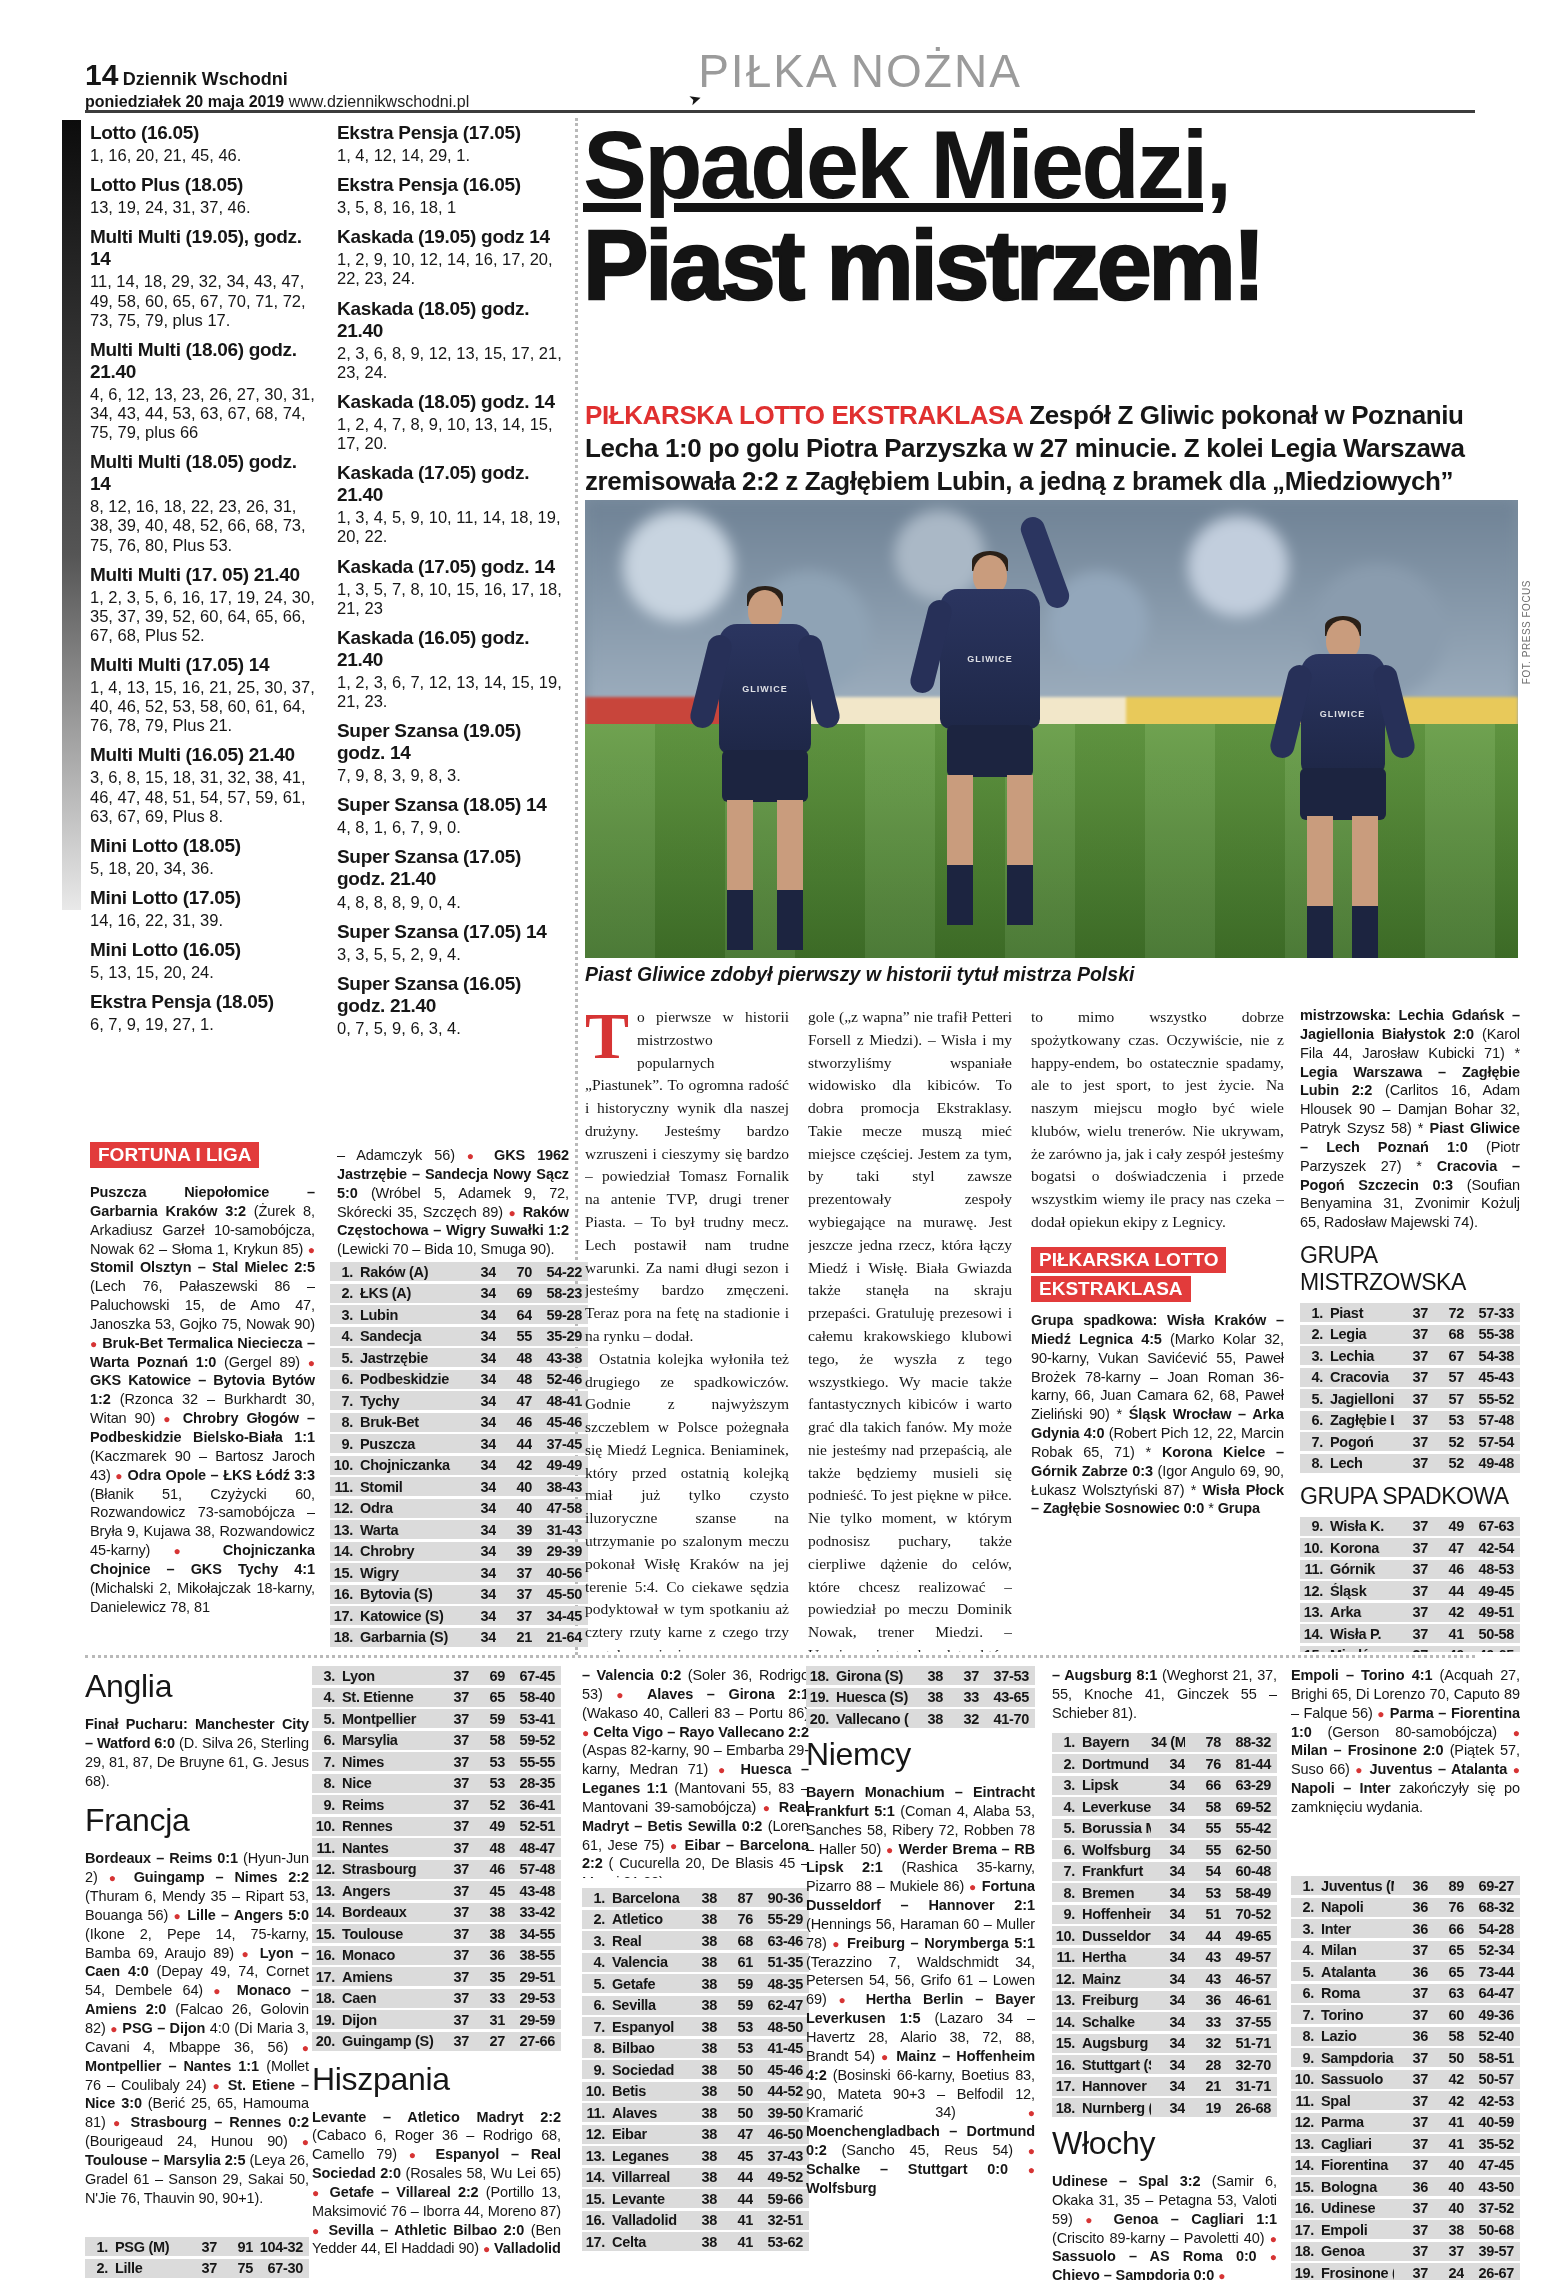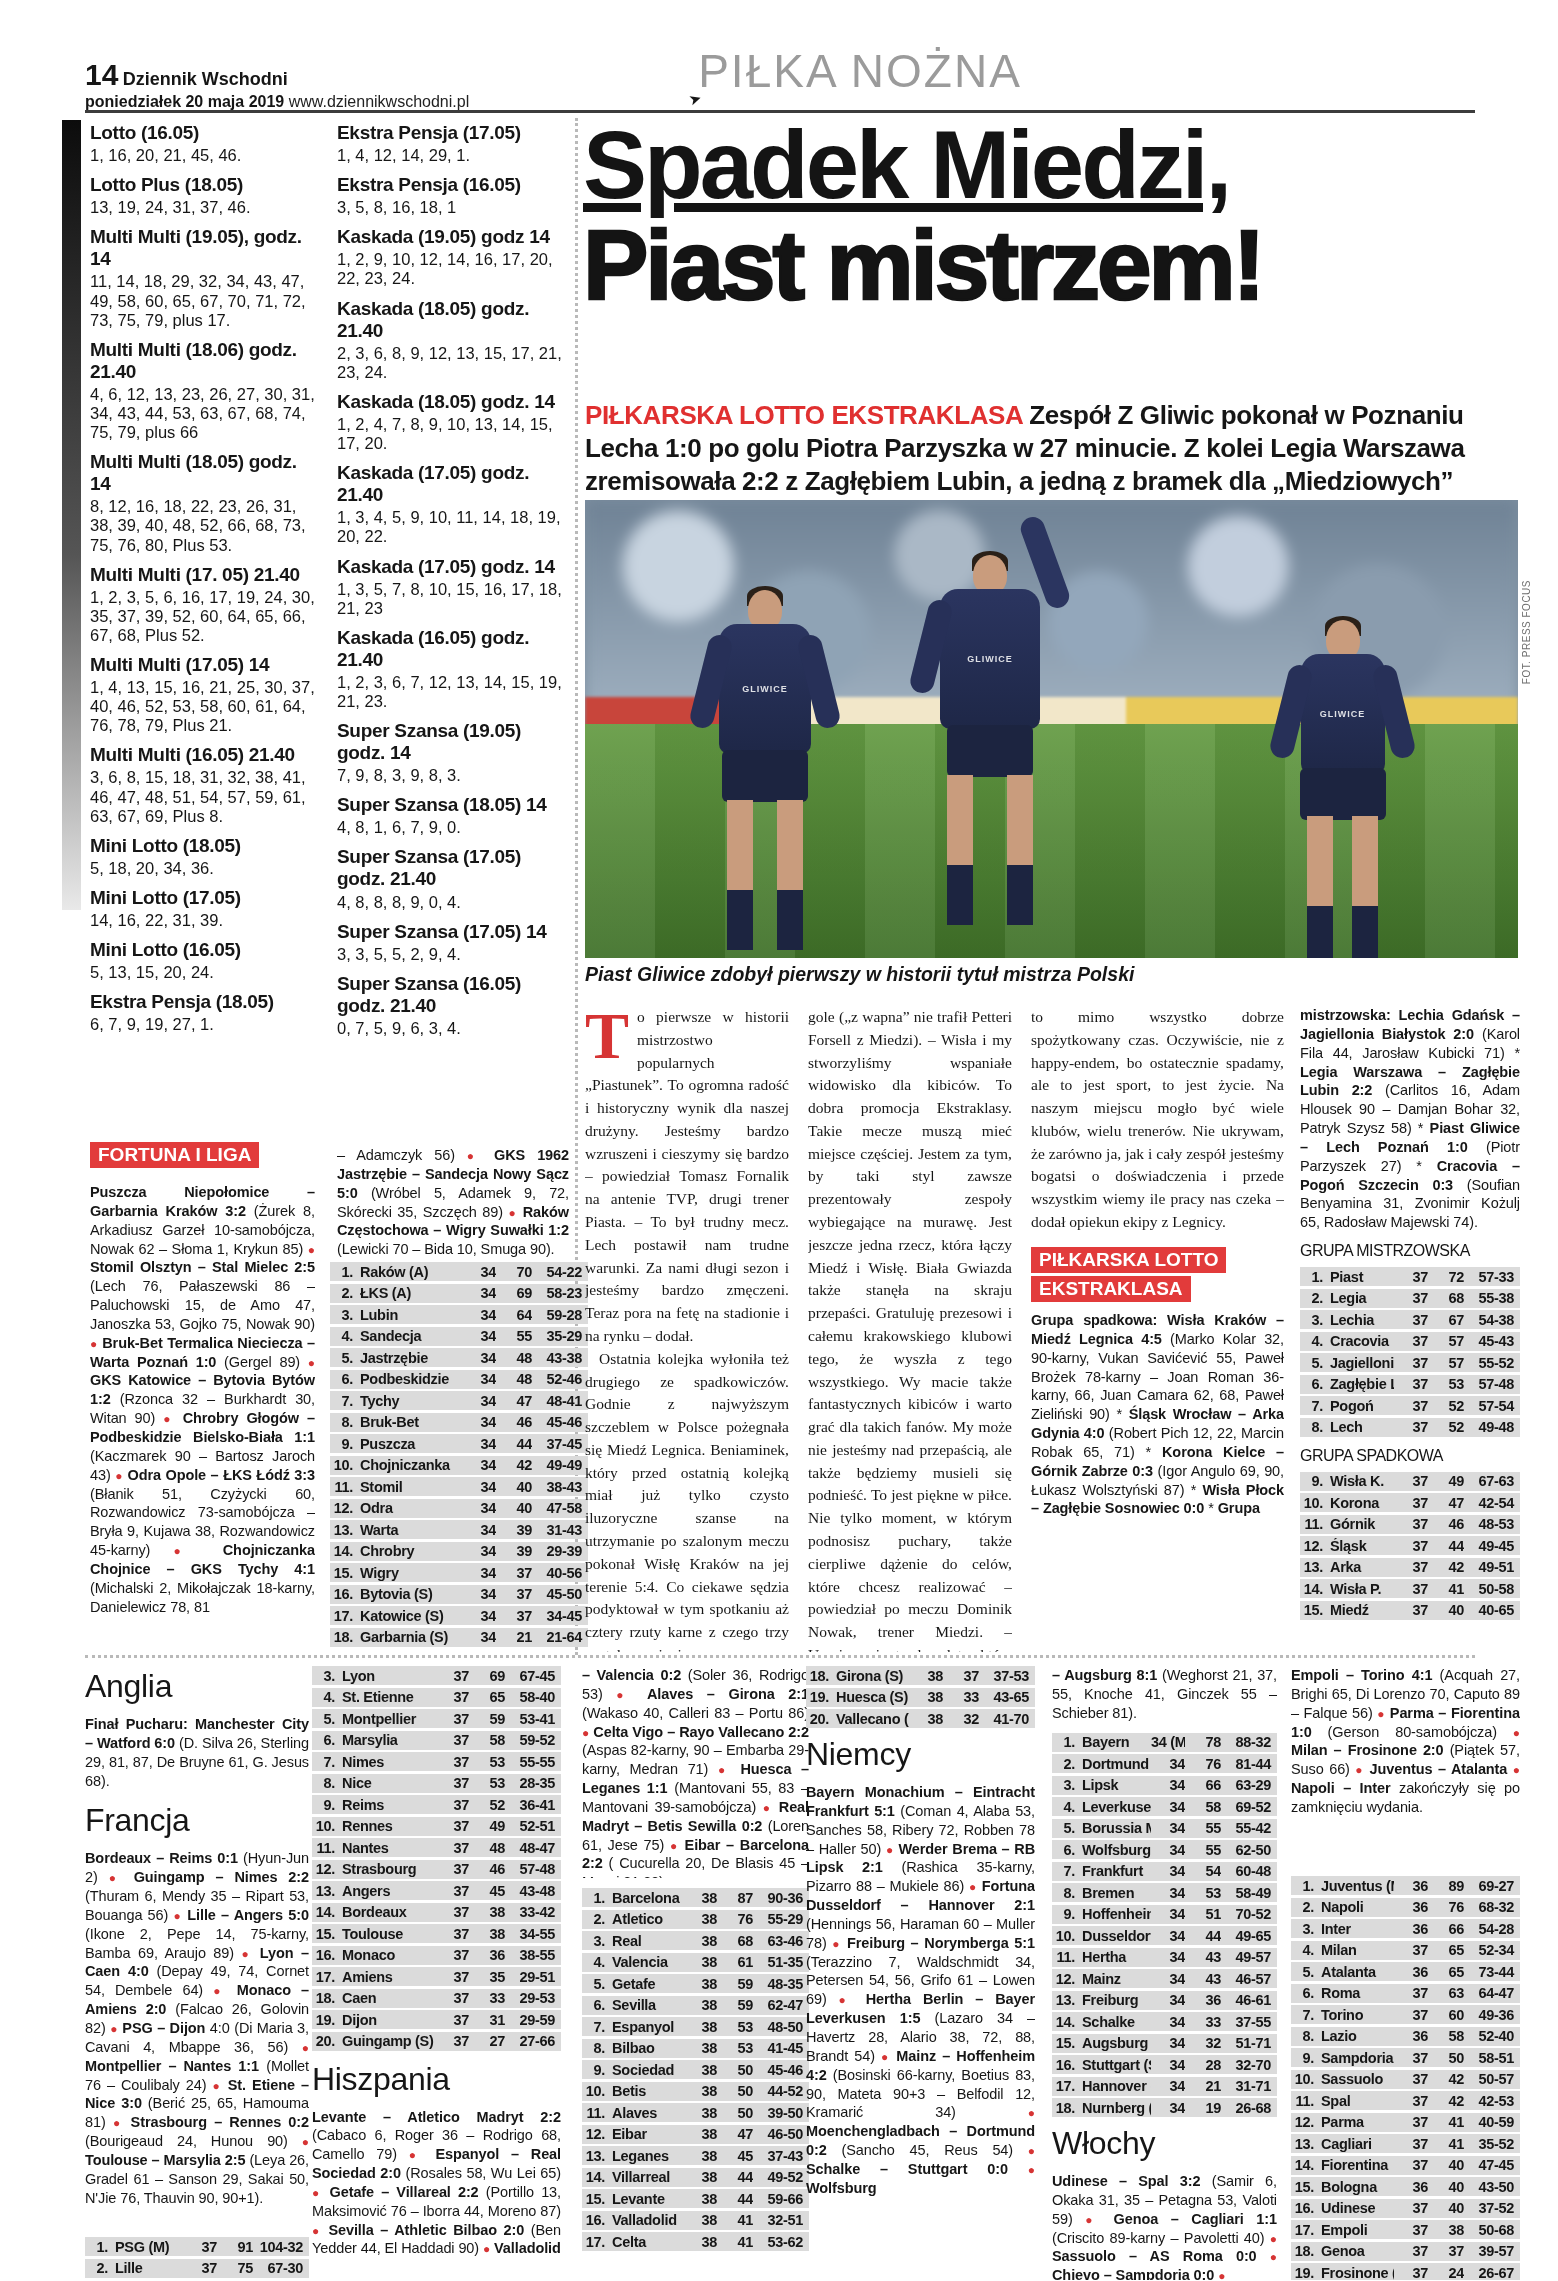--- a/index.html
+++ b/index.html
@@ -102,21 +102,21 @@
   .body-col { font-family:"Liberation Serif", serif; font-size:15.5px; line-height:1.47;
               text-align:justify; overflow:hidden; }
   .body-col p + p { text-indent:14px; }
   .dropcap { float:left; color:#d63434; font-size:66px; line-height:0.8; font-weight:700;
              padding:4px 8px 0 0; font-family:"Liberation Serif", serif; }
   .colA { left:585px; top:1006px; width:204px; height:646px; }
   .colB { left:808px; top:1006px; width:204px; height:646px; }
   .colC { left:1031px; top:1006px; width:253px; height:646px; overflow:hidden; }
   .colD { left:1300px; top:1006px; width:220px; height:646px; overflow:hidden; }
   .colC .tagwrap { margin:10px 0 8px; width:215px; }
-  .grupa-h { font-size:16px; font-weight:400; letter-spacing:-0.5px; margin:10px 0 7px; }
+  .grupa-h { font-size:23px; font-weight:400; letter-spacing:-0.5px; margin:10px 0 7px; }
 
   
   .bcol { top:1666px; height:614px; overflow:hidden; }
   .country-h { font-size:32px; font-weight:400; letter-spacing:-0.3px; margin:2px 0 10px; }
   .bcol .rich { margin-bottom:10px; }
   .b1 { left:85px;  width:224px; display:flex; flex-direction:column; }
   .b2 { left:312px; width:249px; }
   .b3 { left:582px; width:227px; }
   .b4 { left:806px; width:229px; }
   .b5 { left:1052px; width:225px; }

